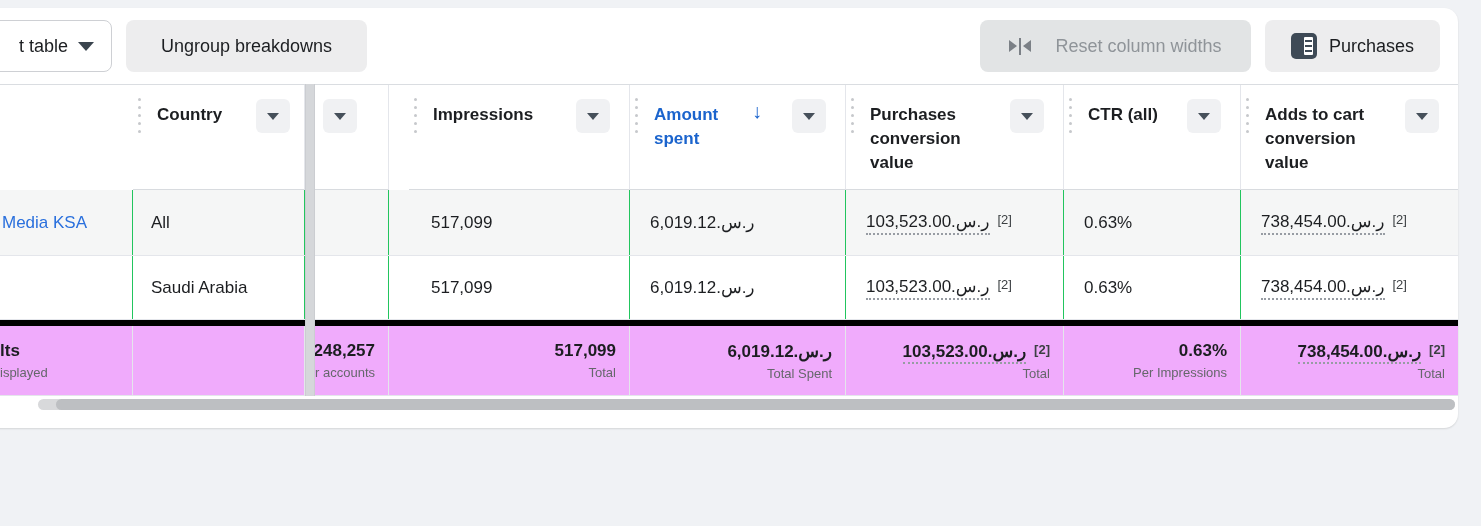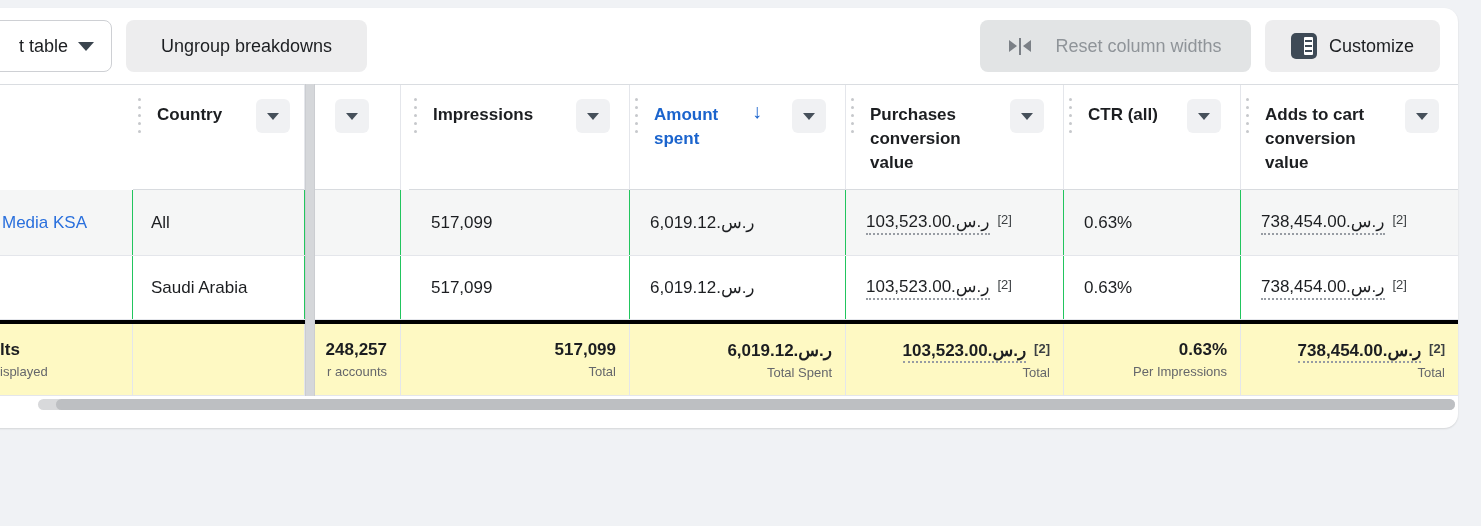--- a/index.html
+++ b/index.html
@@ -32,21 +32,21 @@
   .vbar { width:2px; height:17px; background:#7b8086; }
 
   .cust-icon { position:relative; width:26px; height:26px; background:#3e4a56; border-radius:5px; }
   .cust-icon .slot { position:absolute; right:4px; top:4px; bottom:4px; width:9px; background:#fff; border-radius:1px; }
   .cust-icon .slot i { display:block; height:2px; background:#3e4a56; margin:3px 1px 0 1px; }
 
   
   .topline { position:absolute; left:-24px; top:84px; width:1482px; height:1px; background:#dadde1; }
   .c0 { left:0;     width:133px; }
   .c1 { left:133px; width:172px; }
-  .c2 { left:315px; width:86px;  }
+  .c2 { left:315px; width:74px;  }
   .c3 { left:409px; width:221px; }
   .c4 { left:630px; width:216px; }
   .c5 { left:846px; width:218px; }
   .c6 { left:1064px; width:177px; }
   .c7 { left:1241px; width:217px; }
 
   .hcell { position:absolute; top:85px; height:105px; border-right:1px solid #e4e6eb;
            border-bottom:1px solid #d8dbdf; background:#fff; }
   .hcell.last { border-right:none; }
   .hlabel { position:absolute; left:24px; top:18px; font-size:17px; font-weight:bold;
@@ -71,22 +71,22 @@
   a.acct { color:#2a70dd; text-decoration:none; cursor:pointer; }
 
   .bidi { unicode-bidi:bidi-override; direction:ltr; }
   .dotted { border-bottom:2px dotted #979ca3; padding-bottom:1px; }
   .note { font-size:13px; color:#3c4043; margin-left:8px; position:relative; top:-3px; }
 
   .divider { position:absolute; left:305px; top:84px; width:10px; height:312px;
              background:#d5d7da; border-left:1px solid #cbcdd1; border-right:1px solid #cbcdd1; }
 
   
-  .frow { position:absolute; left:0; top:320px; width:1458px; height:76px; background:#fef9c3;
-          border-top:4px solid #000000; border-bottom:1px solid #e4e6eb; }
+  .frow { position:absolute; left:0; top:320px; width:1458px; height:76px; background:#f0abfc;
+          border-top:6px solid #000000; border-bottom:1px solid #e4e6eb; }
   .fcell { position:absolute; top:0; height:100%; border-right:1px solid #e4e6eb;
            display:flex; flex-direction:column; align-items:flex-end;
            justify-content:center; gap:4px; padding-right:13px; }
   .fcell.last { border-right:none; }
   .fcell.left { align-items:flex-start; padding-left:0; }
   .fnum { font-size:17px; font-weight:bold; color:#1c1e21; white-space:nowrap; }
   .fsub { font-size:13px; color:#65676b; white-space:nowrap; }
 
   .sb-track { position:absolute; left:38px; top:399px; width:1417px; height:11px;
               border-radius:6px; background:#d8d9db; cursor:pointer; }
@@ -115,21 +115,21 @@
     <span>Reset column widths</span>
   </div>
   <div class="btn btn-customize">
     <span class="cust-icon">
       <span class="slot">
           <i></i>
           <i></i>
           <i></i>
         </span>
     </span>
-    <span>Customize</span>
+    <span>Purchases</span>
   </div>
 
   <div class="topline"></div>
 
   <div class="hcell c1">
     <span class="drag">
         <i></i>
         <i></i>
         <i></i>
         <i></i>

